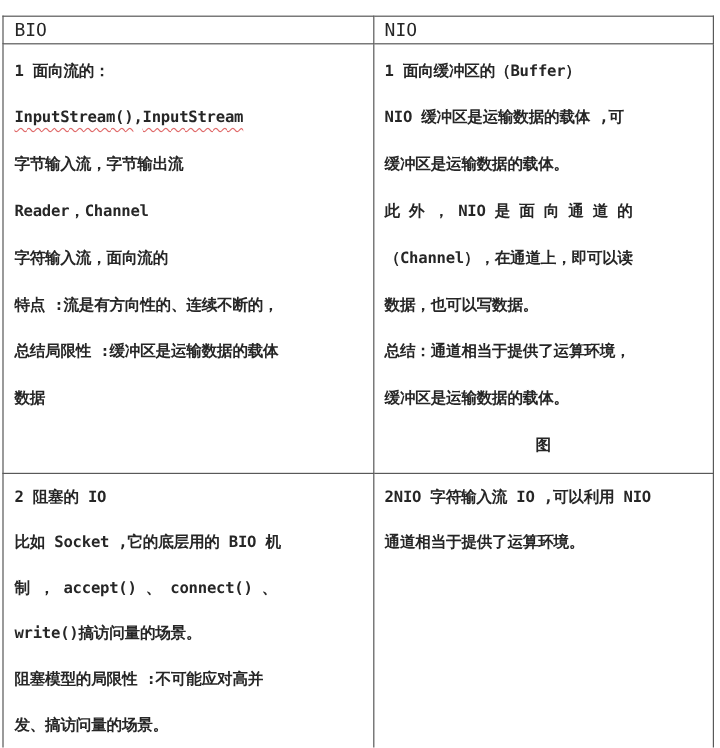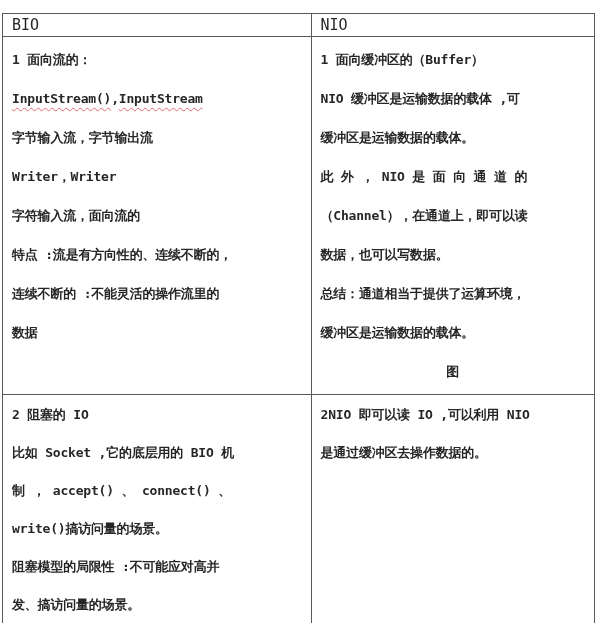--- a/index.html
+++ b/index.html
@@ -76,24 +76,24 @@
       </td>
       <td class="col-r">
         <span>NIO</span>
       </td>
     </tr>
     <tr class="r1">
       <td class="col-l">
         <div class="line">1 面向流的：</div>
         <div class="line"><span class="spell">InputStream()</span><span>,</span><span class="spell">InputStream</span></div>
         <div class="line">字节输入流，字节输出流</div>
-        <div class="line">Writer，Writer</div>
+        <div class="line">Reader，Channel</div>
         <div class="line">字符输入流，面向流的</div>
         <div class="line">特点 :流是有方向性的、连续不断的，</div>
-        <div class="line">连续不断的 :不能灵活的操作流里的</div>
+        <div class="line">总结局限性 :缓冲区是运输数据的载体</div>
         <div class="line">数据</div>
       </td>
       <td class="col-r">
         <div class="line">1 面向缓冲区的（Buffer）</div>
         <div class="line">NIO 缓冲区是运输数据的载体 ,可</div>
         <div class="line">缓冲区是运输数据的载体。</div>
         <div class="line">此 外 ， NIO 是 面 向 通 道 的</div>
         <div class="line">（Channel），在通道上，即可以读</div>
         <div class="line">数据，也可以写数据。</div>
         <div class="line">总结：通道相当于提供了运算环境，</div>
@@ -104,22 +104,22 @@
     <tr class="r2">
       <td class="col-l">
         <div class="line">2 阻塞的 IO</div>
         <div class="line">比如 Socket ,它的底层用的 BIO 机</div>
         <div class="line">制 ， accept() 、 connect() 、</div>
         <div class="line">write()搞访问量的场景。</div>
         <div class="line">阻塞模型的局限性 :不可能应对高并</div>
         <div class="line">发、搞访问量的场景。</div>
       </td>
       <td class="col-r">
-        <div class="line">2NIO 即可以读 IO ,可以利用 NIO</div>
-        <div class="line">是通过缓冲区去操作数据的。</div>
+        <div class="line">2NIO 字符输入流 IO ,可以利用 NIO</div>
+        <div class="line">通道相当于提供了运算环境。</div>
       </td>
     </tr>
   </tbody>
     </table>
 
   <div class="hscroll">
     <div class="hscroll-thumb"></div>
   </div>
 </div>
 

